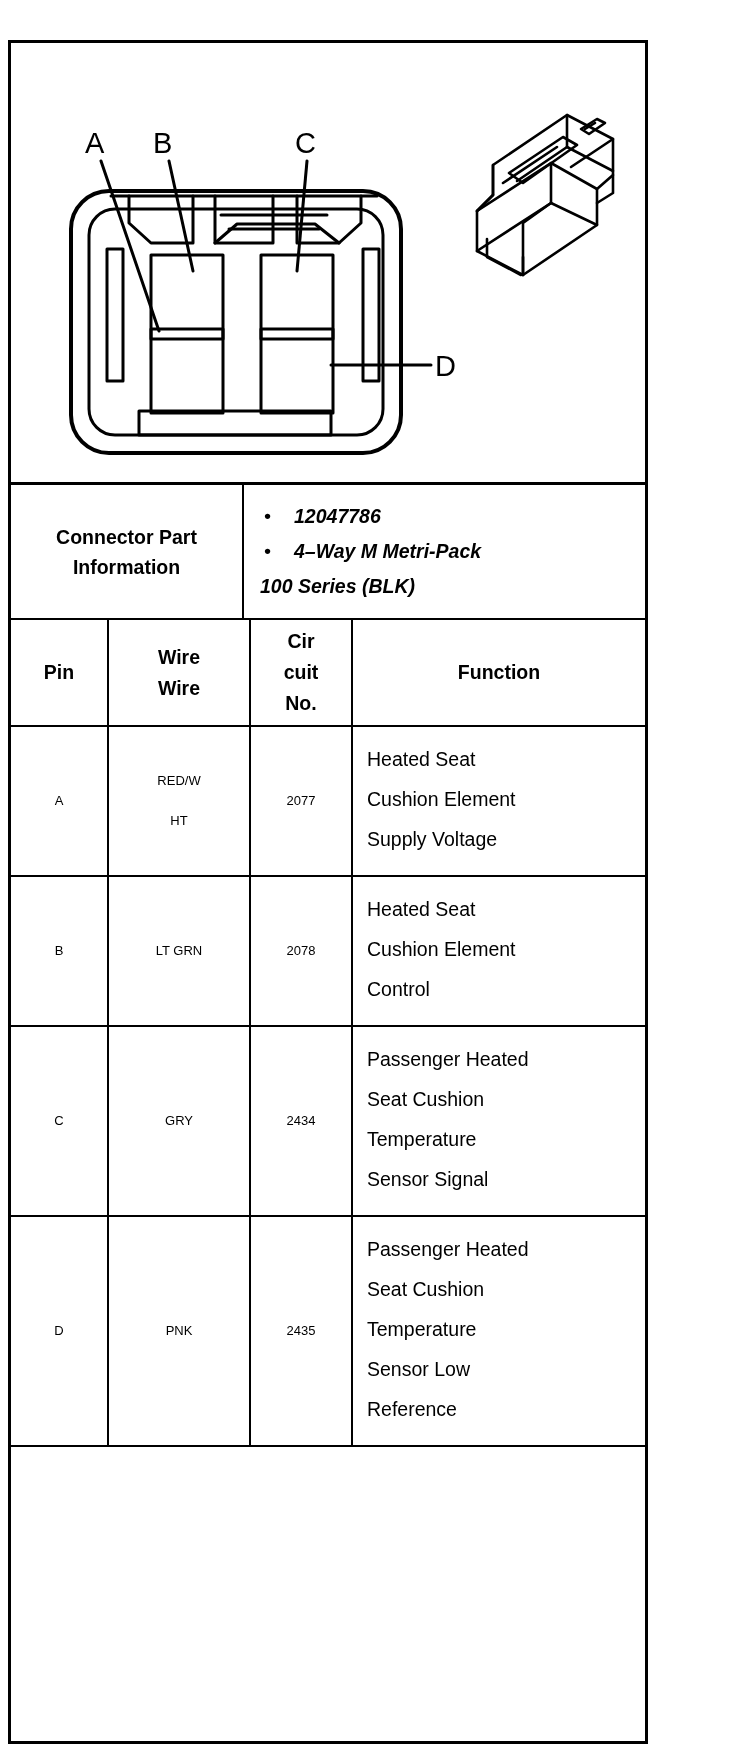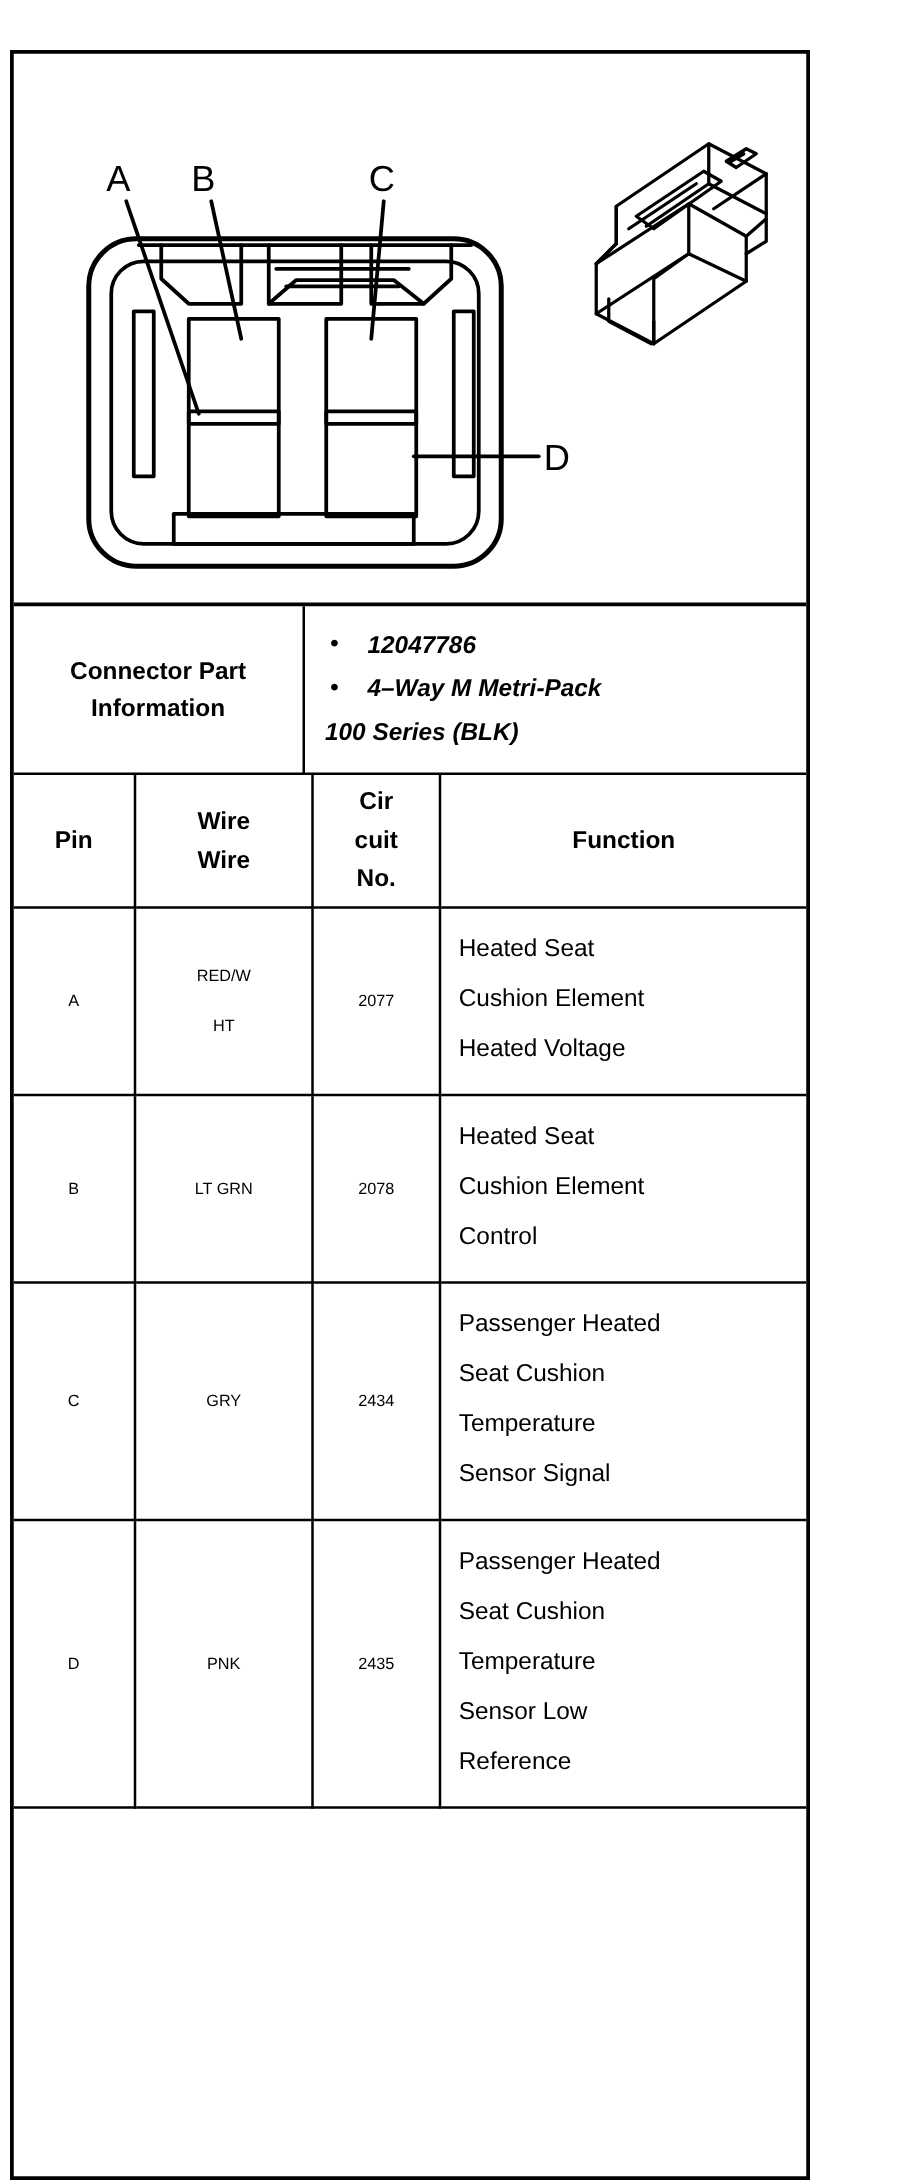--- a/index.html
+++ b/index.html
@@ -260,21 +260,21 @@
             <div>HT</div>
           </div>
         </td>
         <td>
           <div class="td-c">2077</div>
         </td>
         <td>
           <div class="td-fn stack">
             <div>Heated Seat</div>
             <div>Cushion Element</div>
-            <div>Heated Voltage</div>
+            <div>Supply Voltage</div>
           </div>
         </td>
       </tr>
 
       <tr>
         <td>
           <div class="td-c">B</div>
         </td>
         <td>
           <div class="td-c stack">

